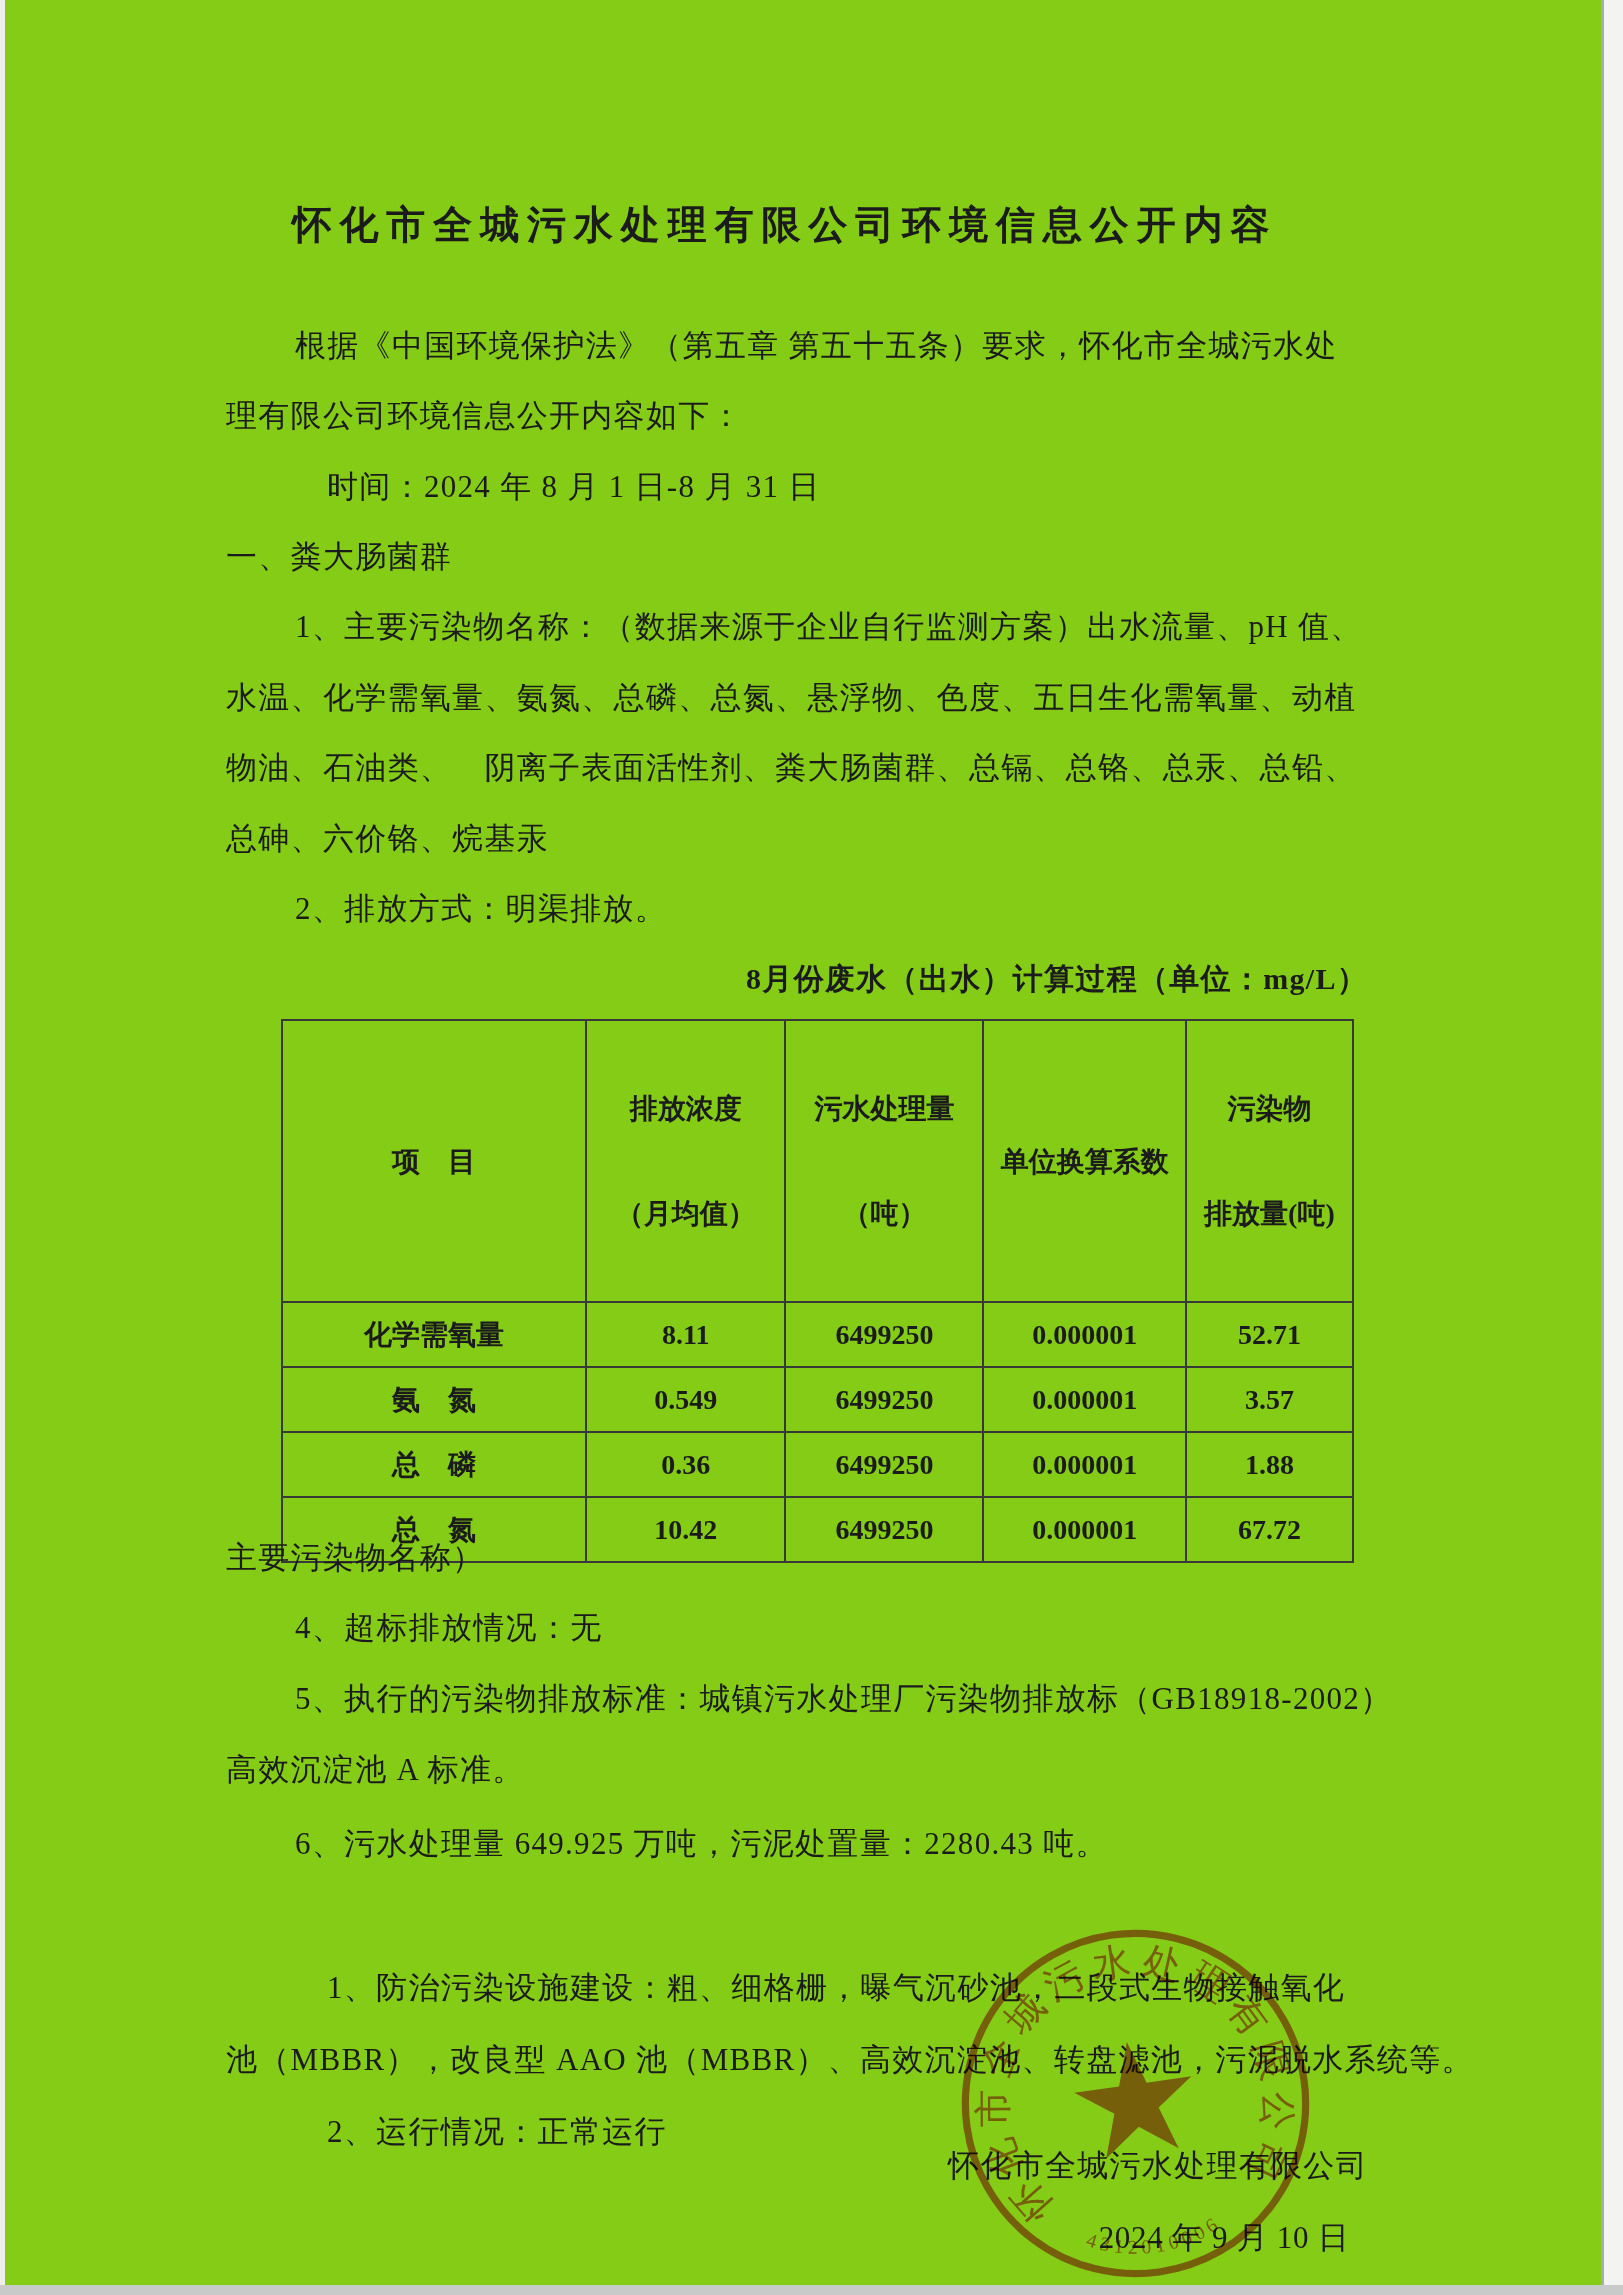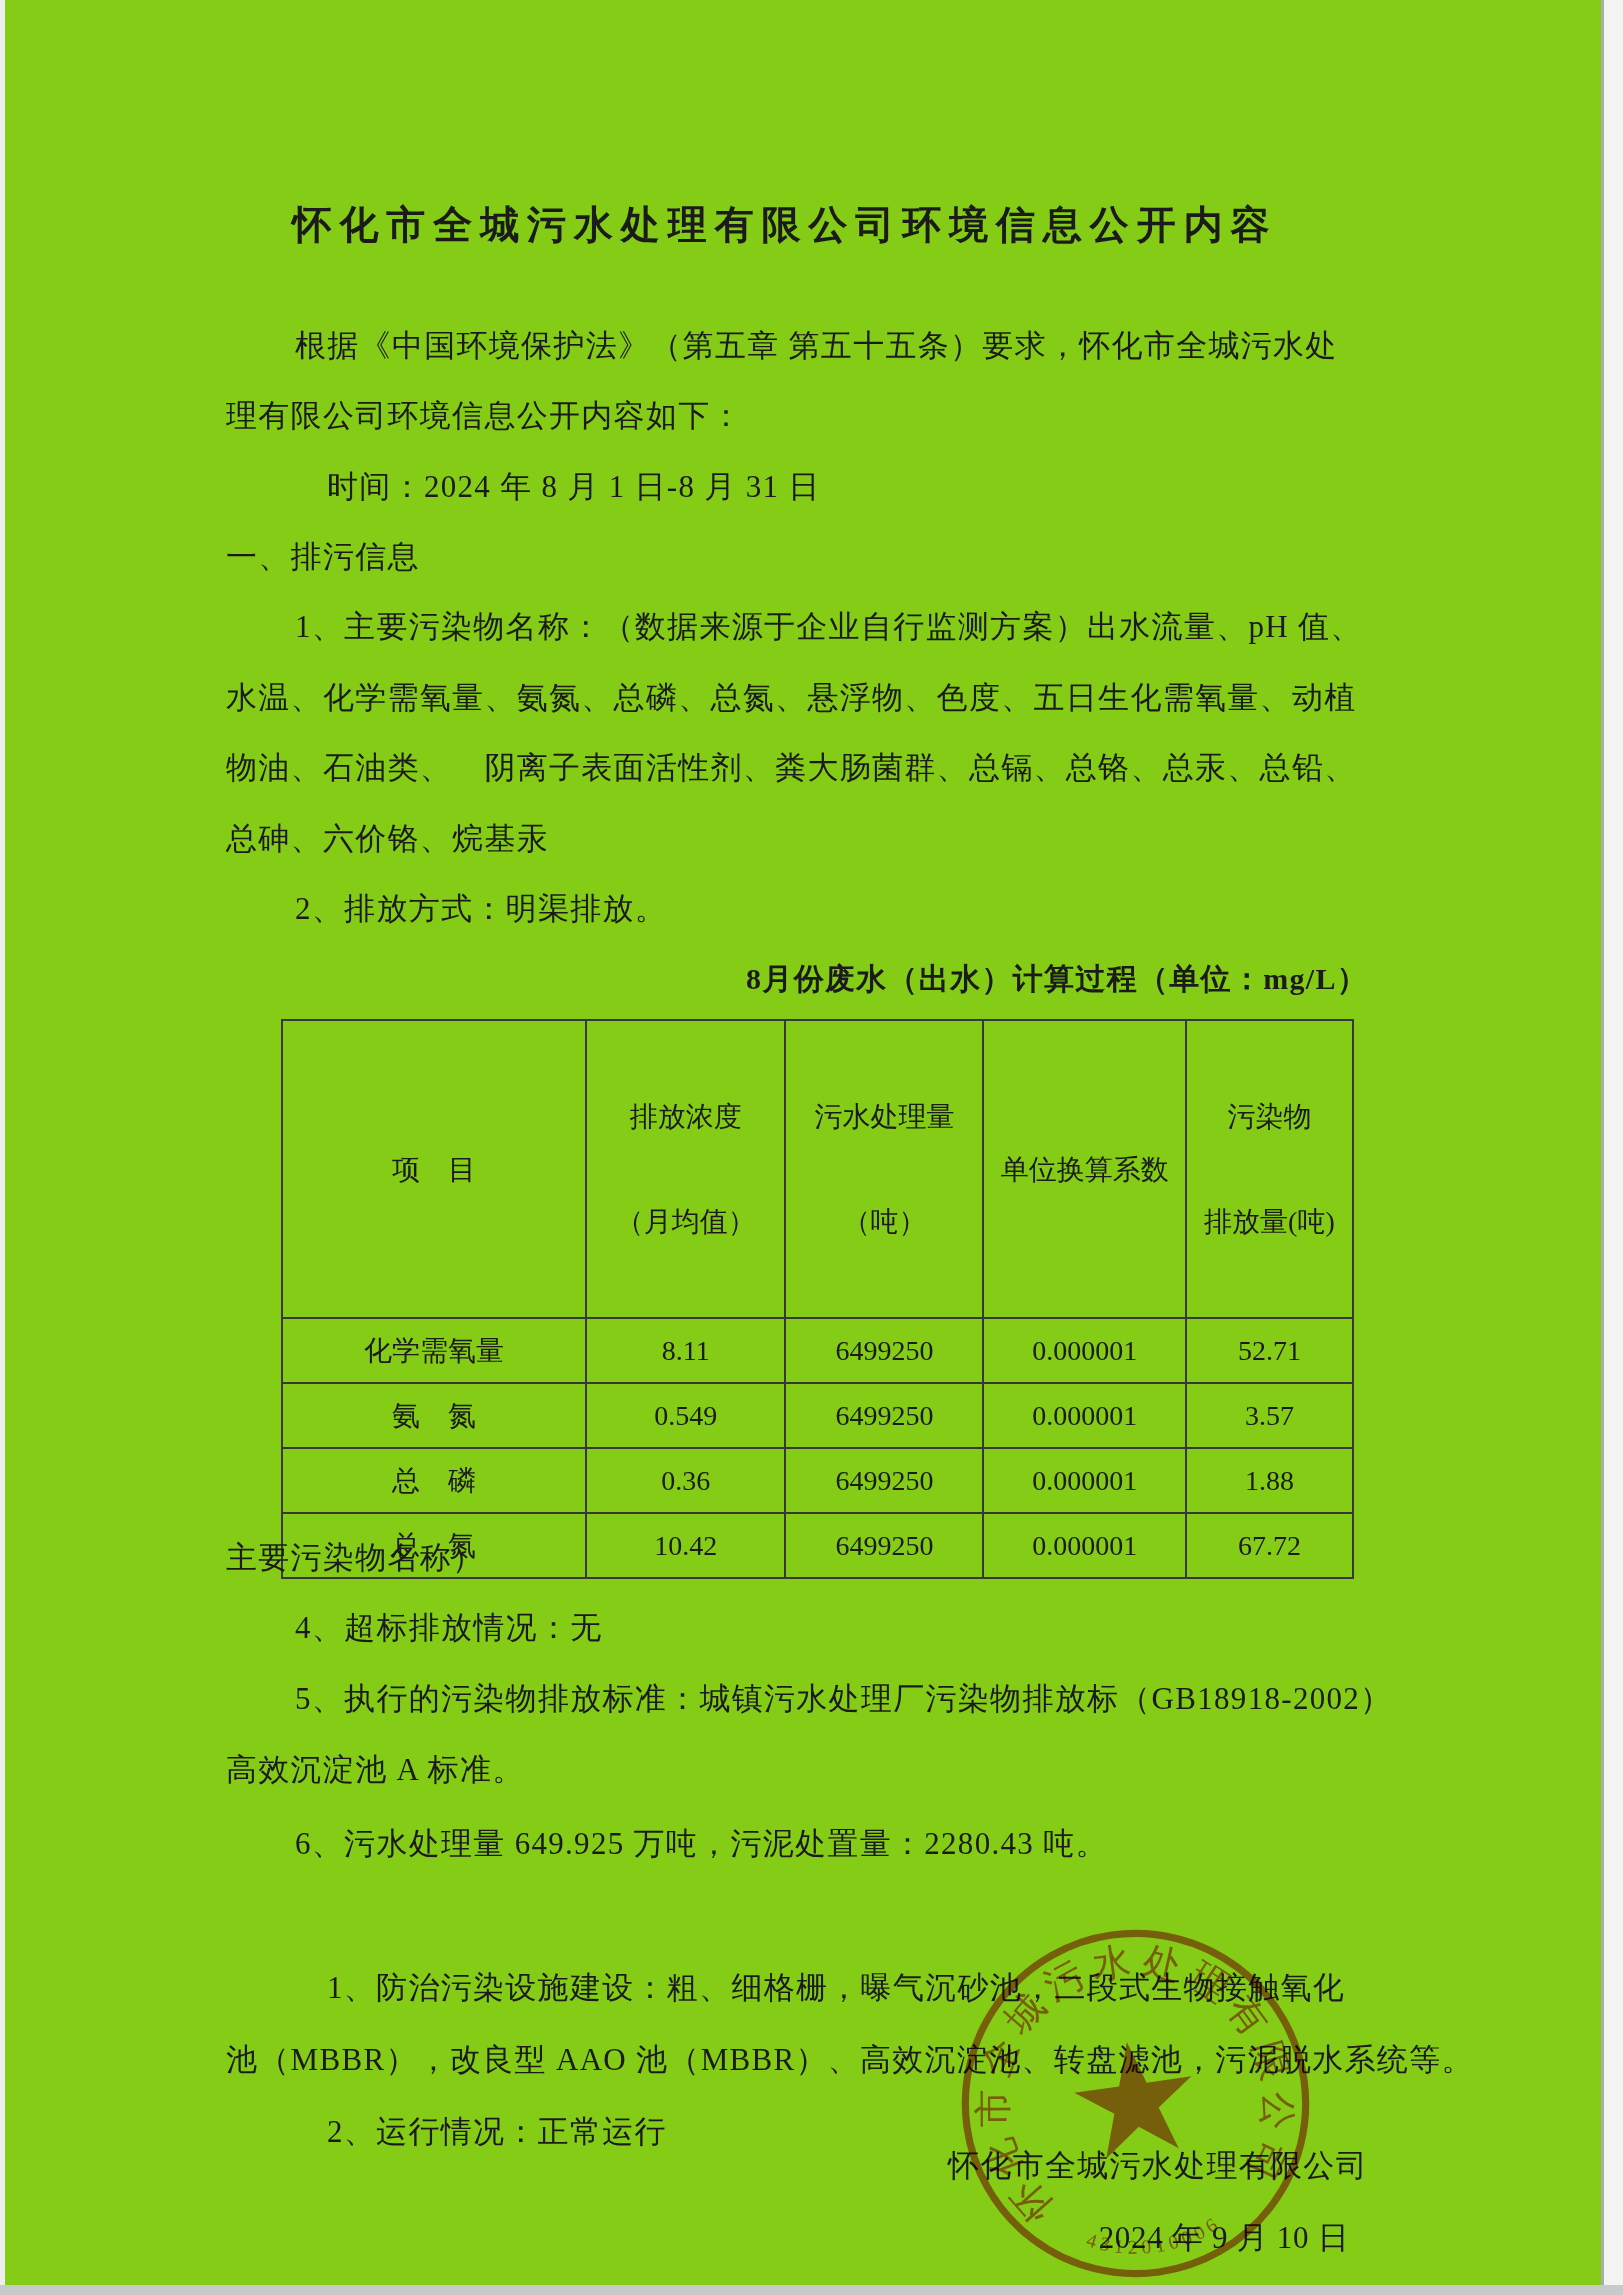--- a/index.html
+++ b/index.html
@@ -31,21 +31,21 @@
   }
   table.emis{
     position:absolute;top:1019px;left:281px;
     width:1073px;height:360px;
     border-collapse:collapse;table-layout:fixed;
     font-size:28px;
   }
   table.emis th,table.emis td{
     border:2.6px solid #383838;
     text-align:center;vertical-align:middle;
-    font-weight:normal;padding:8px;
+    font-weight:bold;padding:0;
     white-space:pre;line-height:1.25;
   }
   table.emis thead tr{height:98px;}
   table.emis tbody tr{height:65px;}
   .hl{display:block;}
   .sig-company{
     position:absolute;top:2145px;left:942px;width:432px;
     margin:0;font-size:31px;letter-spacing:1.3px;white-space:pre;text-align:center;
   }
   .sig-date{
@@ -65,21 +65,21 @@
 </head>
 <body>
 
 <div class="page">
 
   <h1 class="doc-title">怀化市全城污水处理有限公司环境信息公开内容</h1>
 
   <p class="ln ind1" style="top:328px">根据《中国环境保护法》（第五章 第五十五条）要求，怀化市全城污水处</p>
   <p class="ln" style="top:398px">理有限公司环境信息公开内容如下：</p>
   <p class="ln ind2" style="top:469px">时间：2024 年 8 月 1 日-8 月 31 日</p>
-  <p class="ln" style="top:539px">一、排污信息</p>
+  <p class="ln" style="top:539px">一、粪大肠菌群</p>
   <p class="ln ind1" style="top:609px">1、主要污染物名称：（数据来源于企业自行监测方案）出水流量、pH 值、</p>
   <p class="ln" style="top:680px">水温、化学需氧量、氨氮、总磷、总氮、悬浮物、色度、五日生化需氧量、动植</p>
   <p class="ln" style="top:750px">物油、石油类、　阴离子表面活性剂、粪大肠菌群、总镉、总铬、总汞、总铅、</p>
   <p class="ln" style="top:821px">总砷、六价铬、烷基汞</p>
   <p class="ln ind1" style="top:891px">2、排放方式：明渠排放。</p>
 
   <div class="table-title">8月份废水（出水）计算过程（单位：mg/L）</div>
 
   <table class="emis">
     <colgroup>

